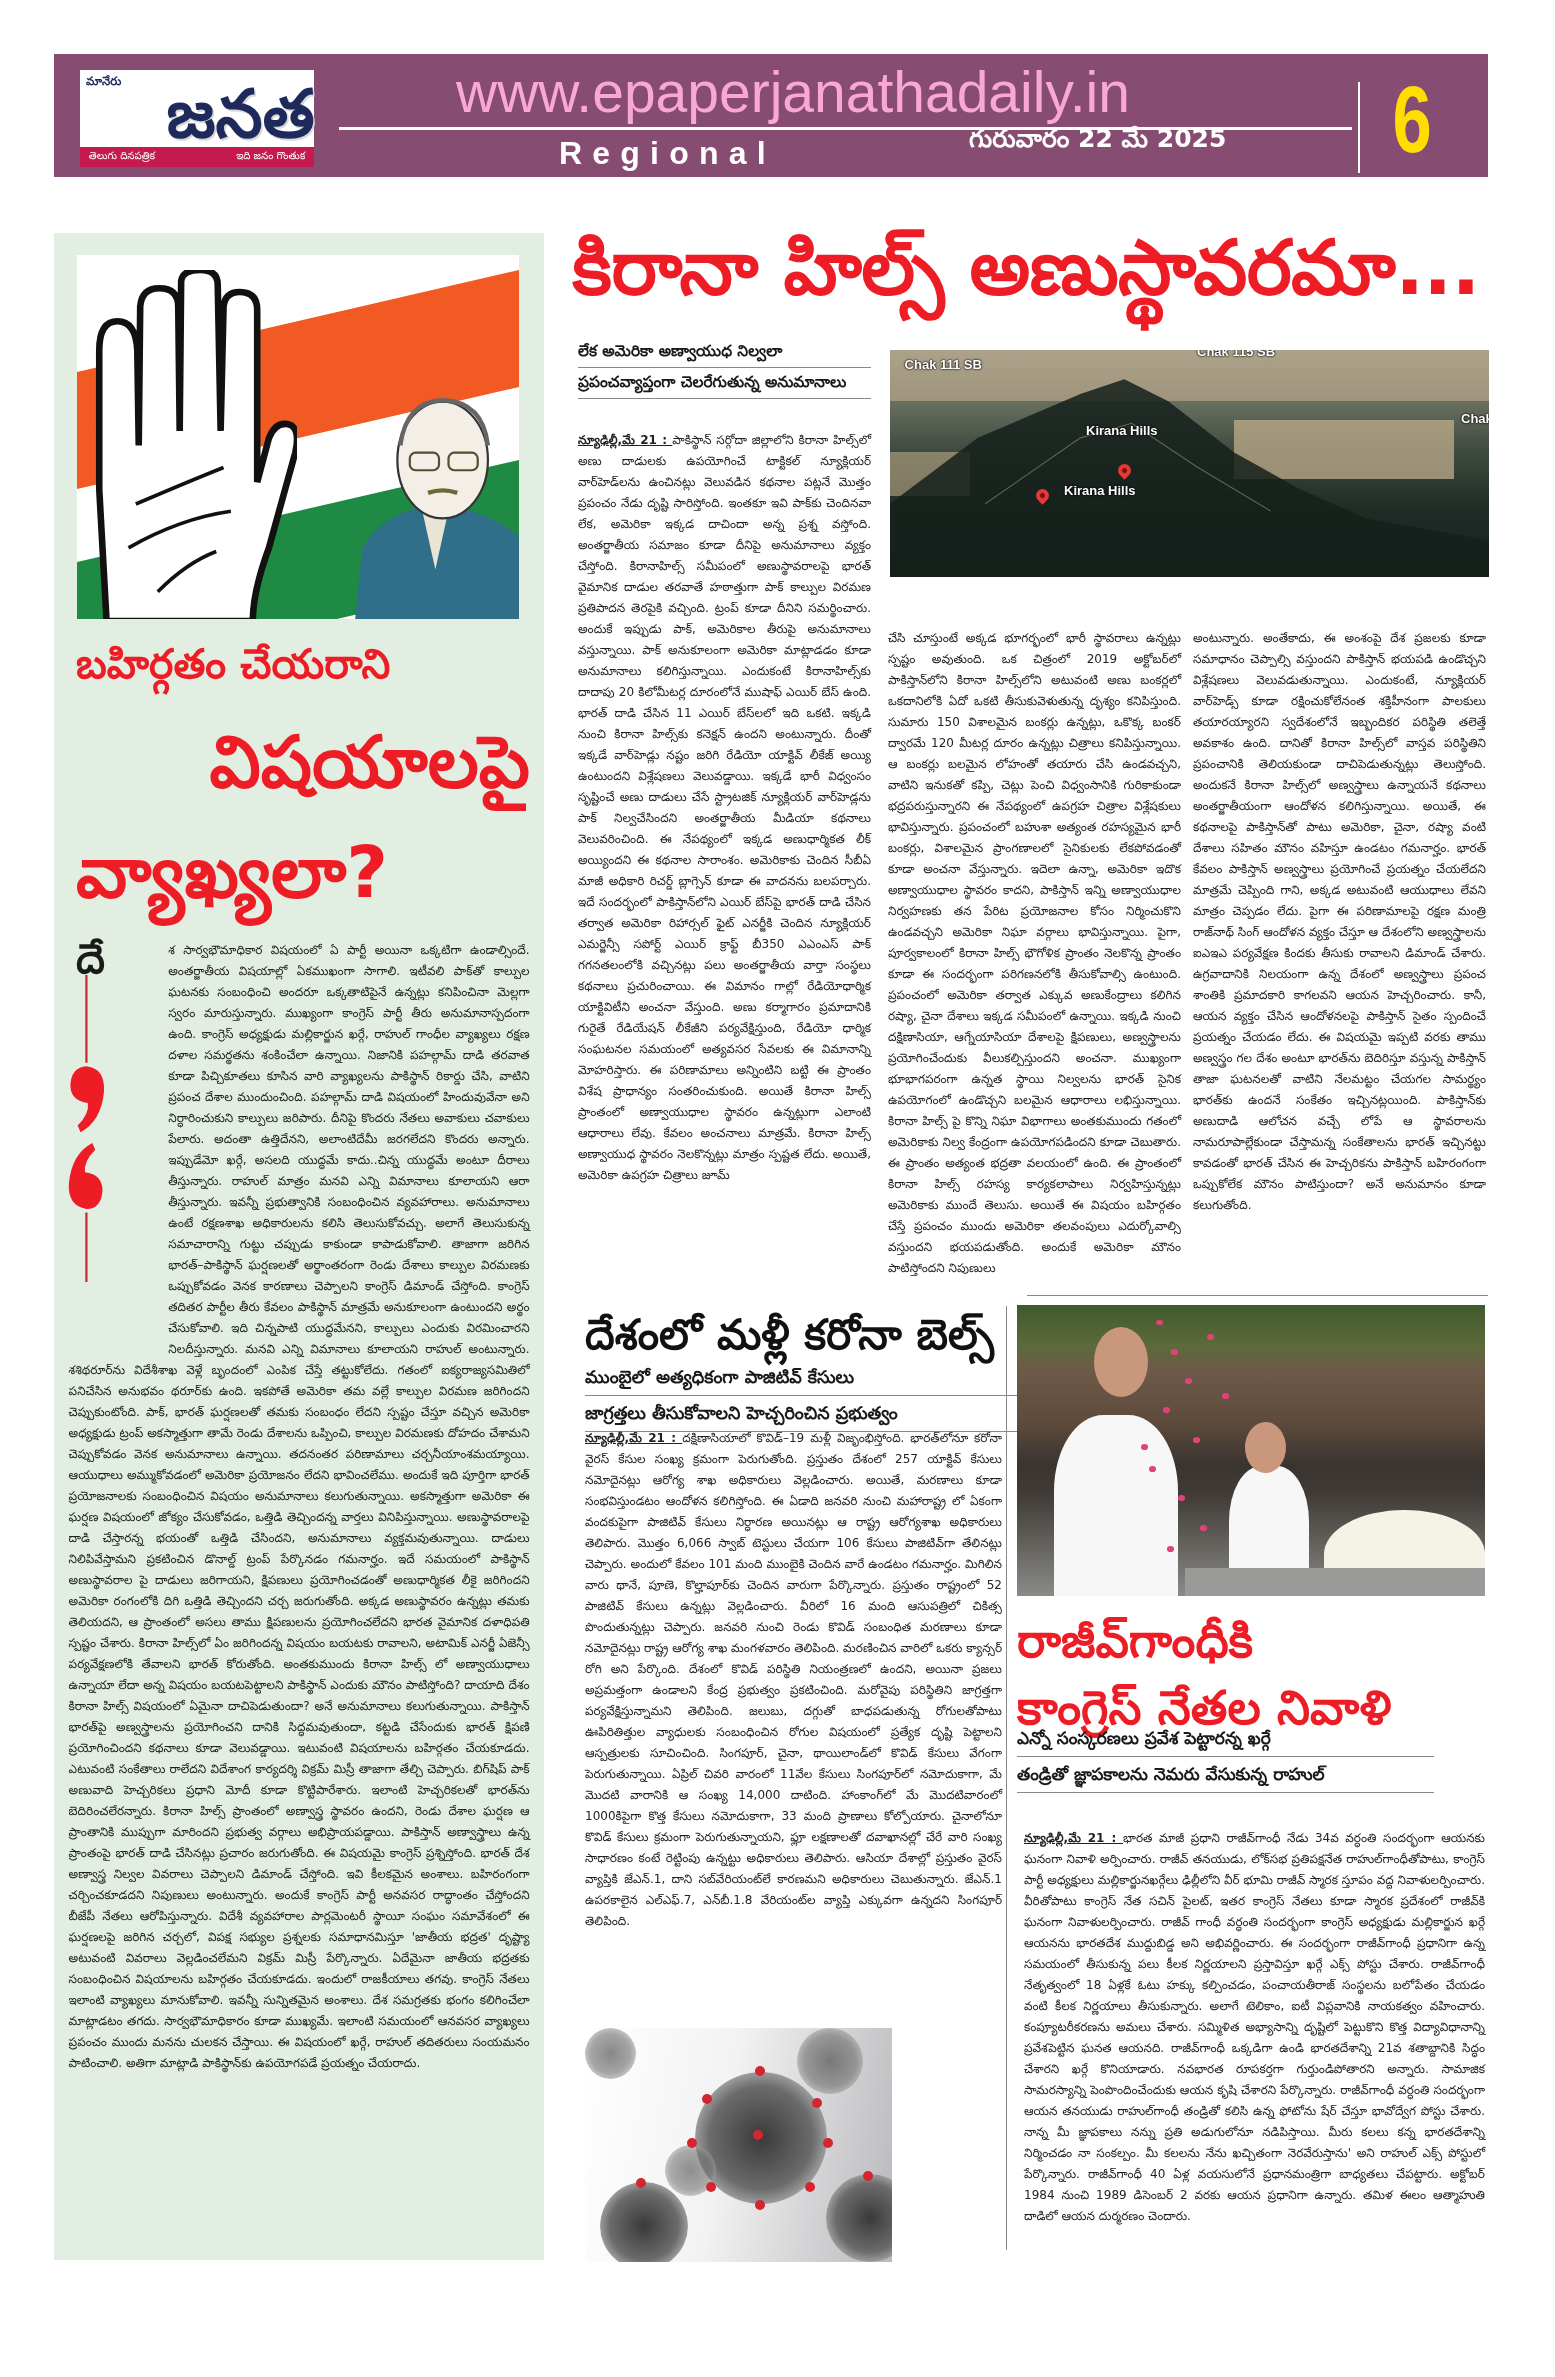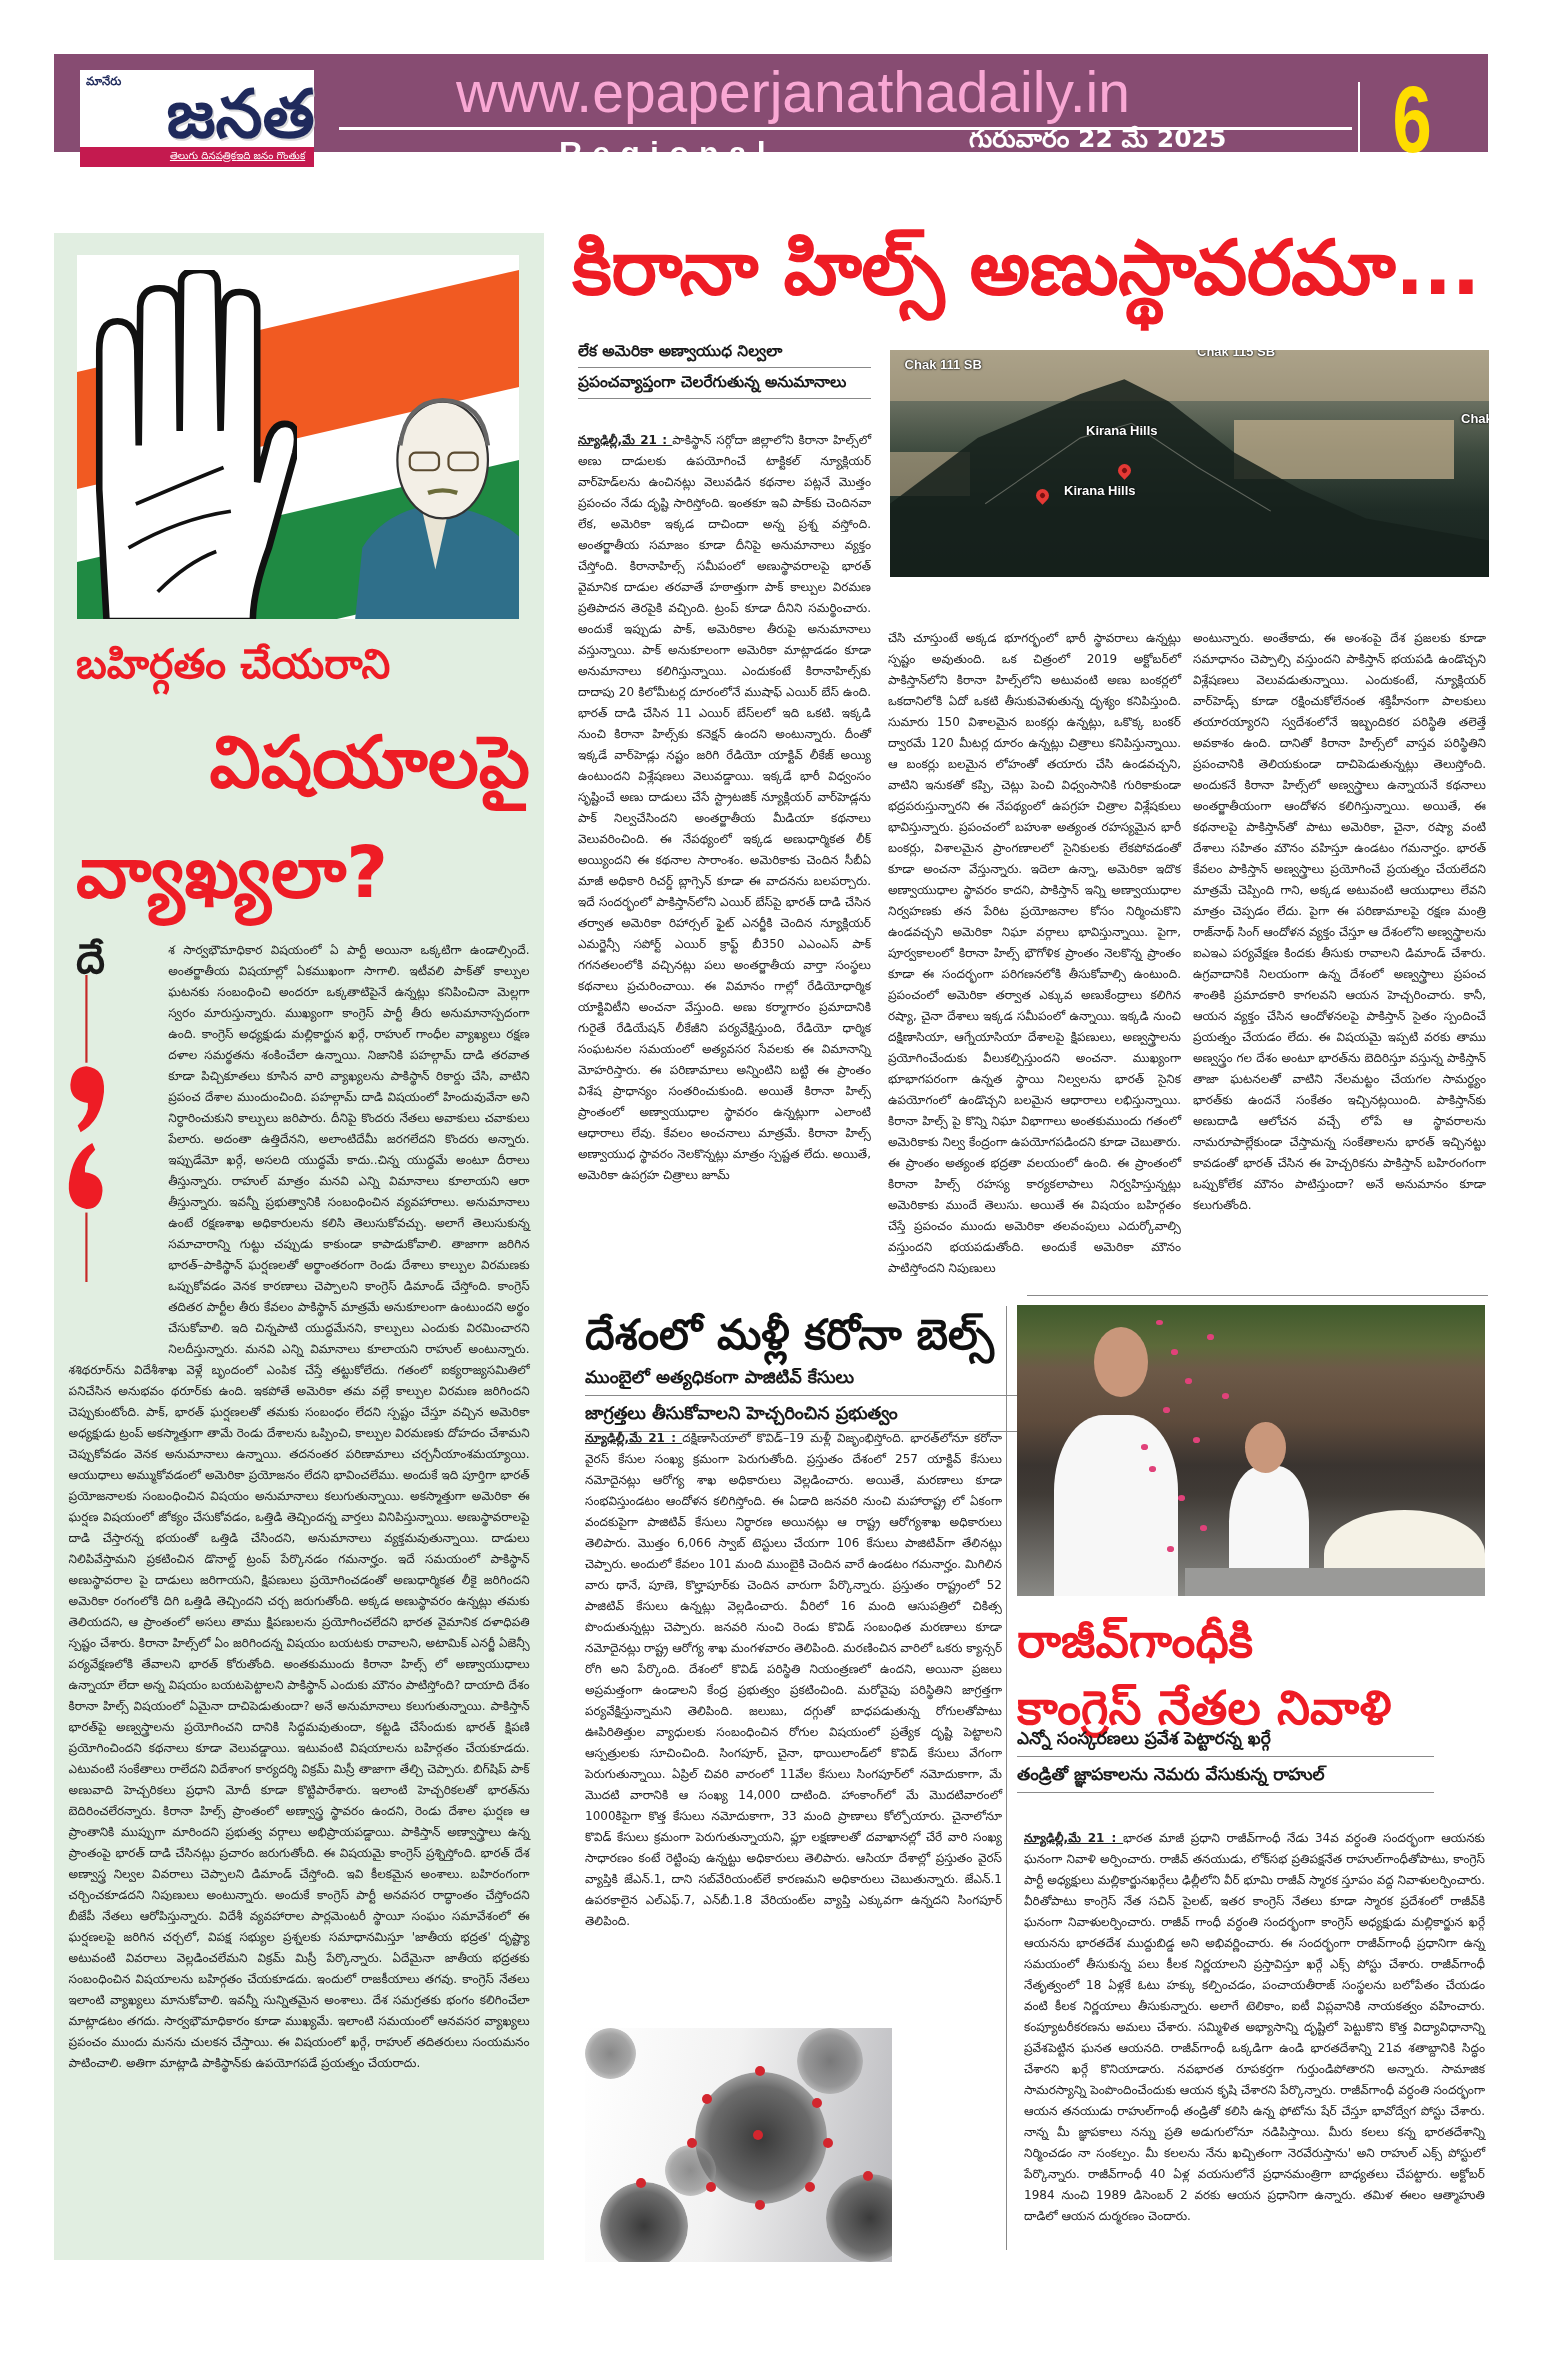--- a/index.html
+++ b/index.html
@@ -1,37 +1,37 @@
 <!DOCTYPE html>
 <html style="font-size:11.7px"><head>
   <meta charset="utf-8">
   <style>
     * { box-sizing: border-box; margin: 0; padding: 0; }
     html, body { width: 1556px; height: 2377px; background: #ffffff; overflow: hidden; }
     body { position: relative; font-family: "DejaVu Sans", sans-serif; color: #1a1a1a; }
 
     
     .masthead {
-      position: absolute; left: 54px; top: 54px; width: 1434px; height: 98px;
+      position: absolute; left: 54px; top: 54px; width: 1434px; height: 123px;
       background: #874c72;
     }
     .logo {
       position: absolute; left: 26px; top: 16px; width: 234px; height: 97px;
       background: #ffffff;
     }
     .logo .tag-top { position: absolute; left: 5.9px; top: 4.4px; font-size: 11.7px; color: #1f2a5c; font-weight: bold; }
     .logo .logo-word {
       position: absolute; left: 14.6px; top: 4.4px; width: 220px; text-align: right;
       font-size: 67px; font-weight: bold; color: #1f2a5c; line-height: 80px;
       text-shadow: 1.5px 1.5px 0 #d8d8d8;
     }
     .logo .band {
       position: absolute; left: 0; bottom: 0; width: 234px; height: 20.5px;
-      background: #c41a4f; display: flex; justify-content: flex-end; align-items: center;
-      padding: 0 8.8px; font-size: 10.2px; color: #ffffff; text-decoration: underline;
+      background: #c41a4f; display: flex; justify-content: space-between; align-items: center;
+      padding: 0 8.8px; font-size: 10.2px; color: #ffffff;
     }
     .url {
       position: absolute; left: 381px; top: 2.9px; font-family: "Liberation Sans", sans-serif;
       font-size: 57px; color: #f9a8d4; letter-spacing: 0px; line-height: 70px; margin-left: 21px;
     }
     .mast-rule { position: absolute; left: 285px; top: 73px; width: 1013px; height: 2.9px; background: #ffffff; }
     .mast-vrule { position: absolute; left: 1304px; top: 28px; width: 2.2px; height: 91px; background: #ffffff; }
     .section {
       position: absolute; left: 505px; top: 76px; font-family: "Liberation Sans", sans-serif;
       font-size: 32px; font-weight: bold; color: #ffffff; letter-spacing: 10.2px; line-height: 47px;

